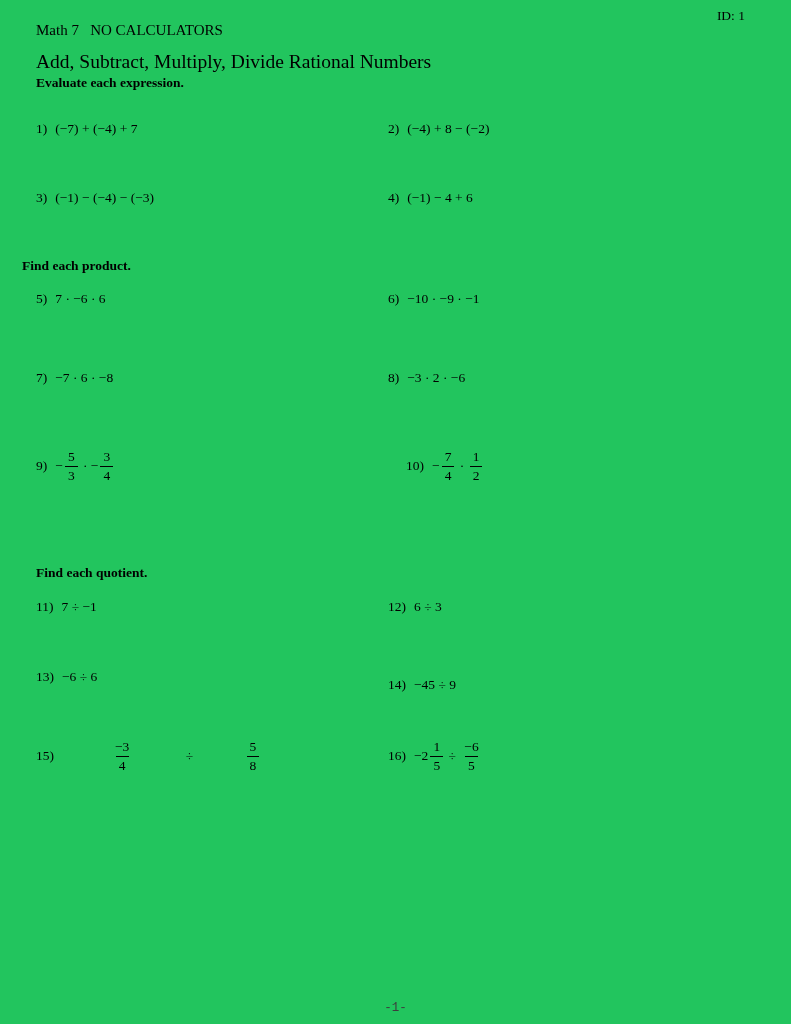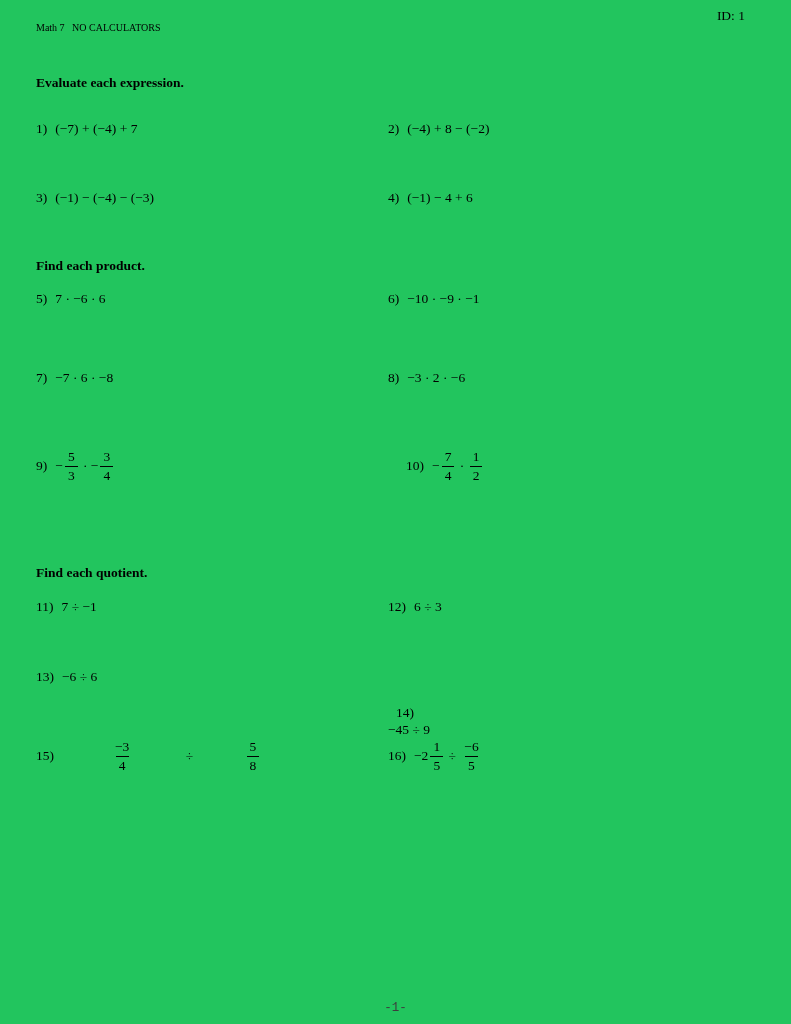--- a/index.html
+++ b/index.html
@@ -8,21 +8,21 @@
     width: 791px;
     height: 1024px;
     background: #22c55e;
     font-family: "Liberation Serif", serif;
     color: #000000;
     overflow: hidden;
   }
   .abs { position: absolute; white-space: pre; }
 
   .id-label   { top: 8px;  right: 46px; font-size: 13.5px; }
-  .course     { top: 22px; left: 36px;  font-size: 10px; }
+  .course     { top: 22px; left: 36px;  font-size: 15px; }
   .name-line  { top: 22px; left: 430px; font-size: 13.5px; }
   .title      { top: 51px; left: 36px;  font-size: 19.5px; }
   .date-period{ top: 60px; left: 505px; font-size: 13.5px; }
 
   .instruction {
     position: absolute;
     font-weight: bold;
     font-size: 13.5px;
     white-space: pre;
   }
@@ -54,37 +54,38 @@
     font-family: "Liberation Mono", monospace;
     font-size: 12.5px;
   }
 </style>
 </head>
 <body>
 
 <div class="page" style="color: rgb(0, 0, 0);">
   <div class="abs id-label">ID: 1</div>
   <div class="abs course">Math 7   NO CALCULATORS</div>
+  <div class="abs title">Add, Subtract, Multiply, Divide Rational Numbers</div>
 
   <div id="problems">
       <div class="instruction" style="left: 36px; top: 75px;">Evaluate each expression.</div>
       <div class="problem" style="left: 36px; top: 121px;"><span class="pnum">1)</span><span>(−7) + (−4) + 7</span></div>
       <div class="problem" style="left: 388px; top: 121px;"><span class="pnum">2)</span><span>(−4) + 8 − (−2)</span></div>
       <div class="problem" style="left: 36px; top: 190px;"><span class="pnum">3)</span><span>(−1) − (−4) − (−3)</span></div>
       <div class="problem" style="left: 388px; top: 190px;"><span class="pnum">4)</span><span>(−1) − 4 + 6</span></div>
-      <div class="instruction" style="left: 36px; top: 258px; text-align: right;">Find each product.</div>
+      <div class="instruction" style="left: 22px; top: 258px; text-align: right;">Find each product.</div>
       <div class="problem" style="left: 36px; top: 291px;"><span class="pnum">5)</span><span>7 · −6 · 6</span></div>
       <div class="problem" style="left: 388px; top: 291px;"><span class="pnum">6)</span><span>−10 · −9 · −1</span></div>
       <div class="problem" style="left: 36px; top: 370px;"><span class="pnum">7)</span><span>−7 · 6 · −8</span></div>
       <div class="problem" style="left: 388px; top: 370px;"><span class="pnum">8)</span><span>−3 · 2 · −6</span></div>
       <div class="problem" style="left: 36px; top: 449px;"><span class="pnum">9)</span><span>−</span><span class="frac"><span class="num">5</span><span class="den">3</span></span><span> · −</span><span class="frac"><span class="num">3</span><span class="den">4</span></span></div>
       <div class="problem" style="left: 388px; top: 449px; margin-left: 18px;"><span class="pnum">10)</span><span>−</span><span class="frac"><span class="num">7</span><span class="den">4</span></span><span> · </span><span class="frac"><span class="num">1</span><span class="den">2</span></span></div>
       <div class="instruction" style="left: 36px; top: 565px;">Find each quotient.</div>
       <div class="problem" style="left: 36px; top: 599px;"><span class="pnum">11)</span><span>7 ÷ −1</span></div>
       <div class="problem" style="left: 388px; top: 599px;"><span class="pnum">12)</span><span>6 ÷ 3</span></div>
       <div class="problem" style="left: 36px; top: 669px; text-align: center;"><span class="pnum">13)</span><span>−6 ÷ 6</span></div>
-      <div class="problem" style="left: 388px; top: 705px; flex-direction: column;"><span class="pnum">14)</span><span>−45 ÷ 9</span></div>
+      <div class="problem" style="left: 388px; top: 677px;"><span class="pnum">14)</span><span>−45 ÷ 9</span></div>
       <div class="problem" style="left: 36px; top: 739px; gap: 48px;"><span class="pnum">15)</span><span class="frac"><span class="num">−3</span><span class="den">4</span></span><span> ÷ </span><span class="frac"><span class="num">5</span><span class="den">8</span></span></div>
       <div class="problem" style="left: 388px; top: 739px;"><span class="pnum">16)</span><span>−2</span><span class="frac"><span class="num">1</span><span class="den">5</span></span><span> ÷ </span><span class="frac"><span class="num">−6</span><span class="den">5</span></span></div>
     </div>
 
   <div class="abs footer" style="color: rgb(61, 61, 61);">-1-</div>
 </div>
 
 </body></html>

